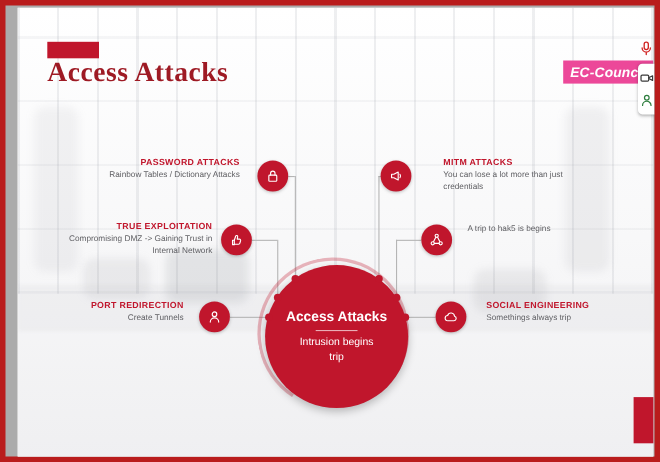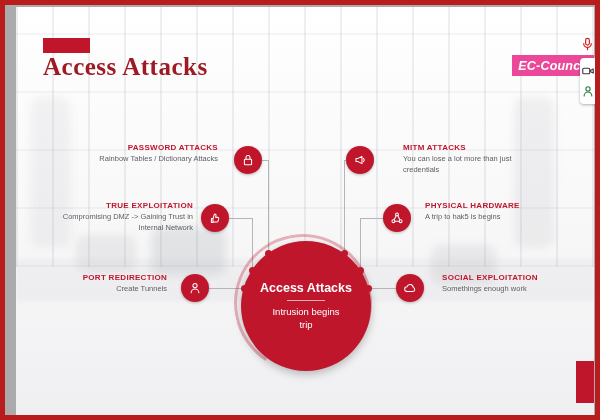--- a/index.html
+++ b/index.html
@@ -147,26 +147,25 @@
     </div>
     <div class="item t-right" style="left:30px;top:266px;width:121px;">
       <div class="item-title">PORT REDIRECTION</div>
       <div class="item-desc">Create Tunnels</div>
     </div>
     <div class="item t-left" style="left:387px;top:136px;width:118px;">
       <div class="item-title">MITM ATTACKS</div>
       <div class="item-desc">You can lose a lot more than just credentials</div>
     </div>
     <div class="item t-left" style="left:409px;top:194px;width:125px;">
-      <div class="item-title">PHYSICAL HARDWARE</div>
       <div class="item-desc">A trip to hak5 is begins</div>
     </div>
     <div class="item t-left" style="left:426px;top:266px;width:118px;">
-      <div class="item-title">SOCIAL EXPLOITATION</div>
-      <div class="item-desc">Somethings enough work</div>
+      <div class="item-title">SOCIAL ENGINEERING</div>
+      <div class="item-desc">Somethings always trip</div>
     </div>
 
     <div class="corner-box"></div>
   </div>
 
   <div class="ctl-mic">
     <svg width="16" height="20" viewBox="0 0 20 20" style="stroke:#d0201f;fill:none;stroke-width:1.6;stroke-linecap:round;">
       <rect x="7.5" y="2.5" width="5" height="9" rx="2.5"></rect>
         <path d="M5 9.5a5 5 0 0 0 10 0M10 14.5v3"></path>
     </svg>

